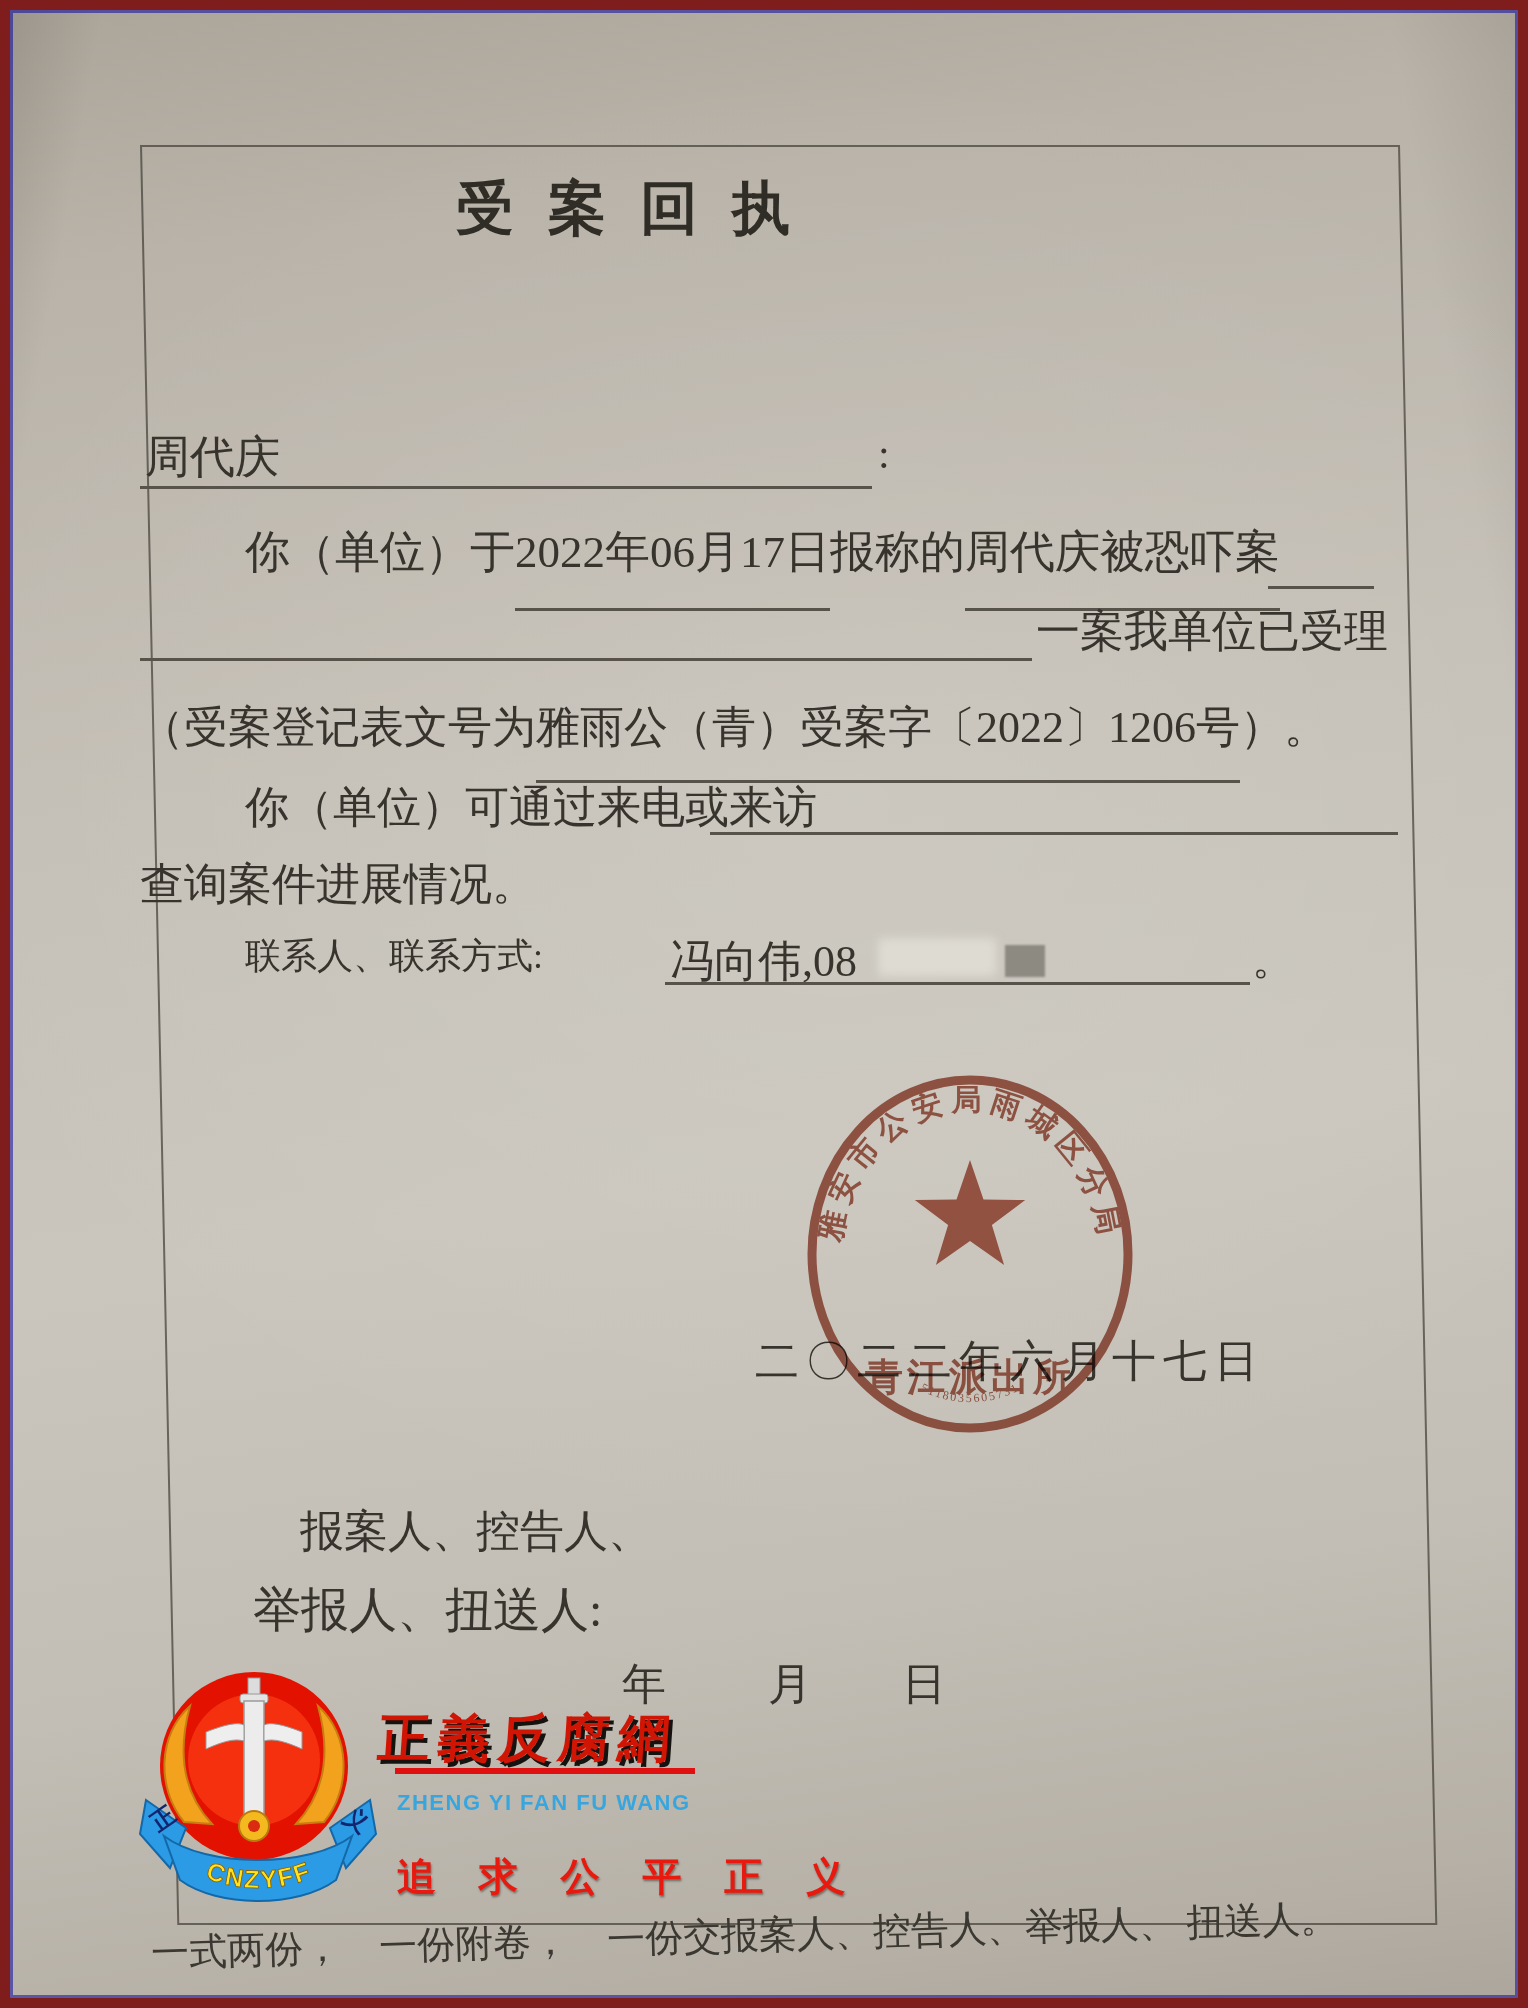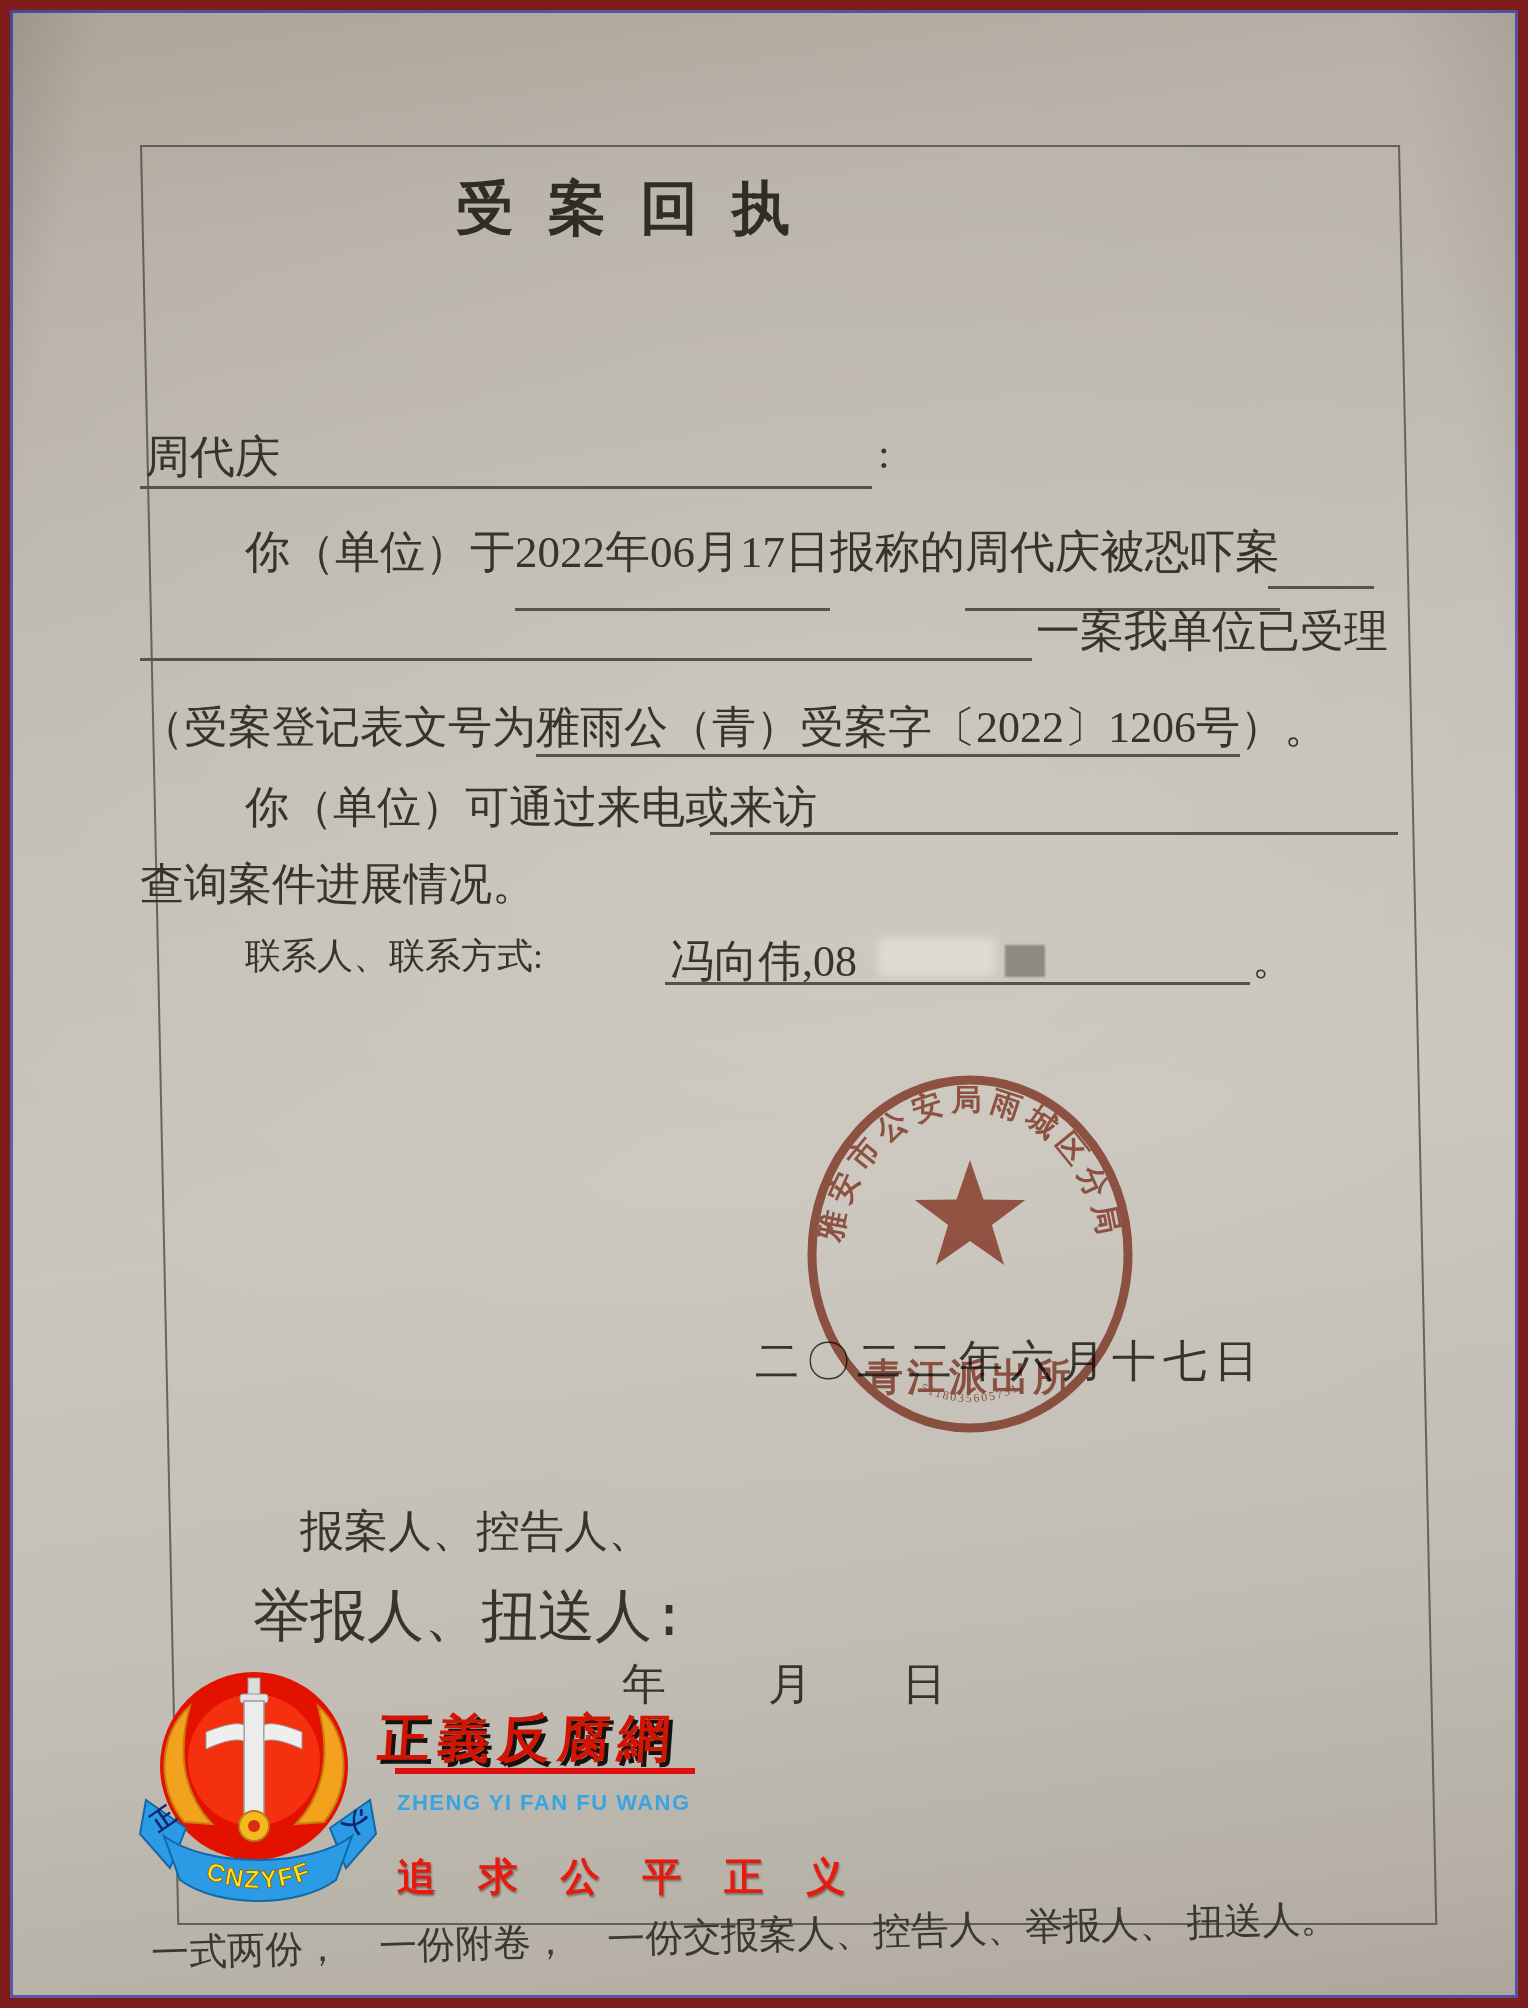--- a/index.html
+++ b/index.html
@@ -9,21 +9,21 @@
     box-shadow:inset 0 0 0 3px rgba(12,10,160,.55);
     background:
       radial-gradient(90% 55% at 55% 40%, rgba(255,255,255,.10), rgba(255,255,255,0) 70%),
       linear-gradient(100deg, rgba(70,62,55,.16) 0, rgba(70,62,55,0) 5%),
       linear-gradient(260deg, rgba(70,62,55,.13) 0, rgba(70,62,55,0) 7%),
       linear-gradient(172deg,#aba59a 0%,#b9b3a9 12%,#c5c0b7 38%,#cac6bd 58%,#c2beb5 78%,#b5afa5 94%,#aca69c 100%);
   }
   .t{position:absolute;white-space:nowrap;font-family:"Liberation Serif",serif;color:#37342e;}
   .u{position:absolute;height:3px;background:#57534a;}
   .us{border-bottom:3px solid #57534a;padding-bottom:31px;}
-  .us2{border-bottom:3px solid #57534a;padding-bottom:2px;}
+  .us2{border-bottom:3px solid #57534a;padding-bottom:28px;}
   .doc-border{
     position:absolute;left:130px;top:135px;width:1256px;height:1776px;
     border:2px solid rgba(72,68,60,.75);
     transform:skewX(1.2deg);transform-origin:0 0;
   }
   .title{font-size:58px;font-weight:700;letter-spacing:34px;color:#302d27;text-align:center;width:640px;left:310px;top:160px;}
   .body43{font-size:44px;}
   .seal-svg{position:absolute;left:788px;top:1058px;opacity:.88;mix-blend-mode:multiply;}
   .redact-blur{position:absolute;left:868px;top:928px;width:118px;height:38px;background:#dedbd2;filter:blur(5px);border-radius:4px;}
   .redact-block{position:absolute;left:995px;top:935px;width:40px;height:32px;background:#8d8a82;filter:blur(1px);}
@@ -87,21 +87,21 @@
       <text font-family="Liberation Serif, serif" font-size="30" font-weight="700" fill="#a5523f" letter-spacing="7">
         <textPath href="#sealArc" startOffset="50%" text-anchor="middle">雅安市公安局雨城区分局</textPath>
       </text>
       <text font-family="Liberation Serif, serif" font-size="12" fill="#a5523f" letter-spacing="2">
         <textPath href="#sealSerialArc" startOffset="50%" text-anchor="middle">5118035605731</textPath>
       </text>
       <text x="172" y="322" text-anchor="middle" font-family="Liberation Serif, serif" font-size="38" font-weight="700" fill="#a5523f" letter-spacing="4">青江派出所</text>
     </svg>
 
     <div class="t" style="left:243px;top:1492px;font-size:44px;margin-left:47px;">报案人、控告人、</div>
-    <div class="t" style="left:243px;top:1568px;font-size:57px;font-family:Liberation Mono, monospace;">举报人、扭送人:</div>
+    <div class="t" style="left:243px;top:1568px;font-size:48px;">举报人、扭送人:</div>
     <div class="t" style="left:612px;top:1645px;font-size:44px;">年</div>
     <div class="t" style="left:758px;top:1645px;font-size:44px;">月</div>
     <div class="t" style="left:892px;top:1645px;font-size:44px;">日</div>
 
     <svg class="logo-svg" width="240" height="250" viewBox="0 0 240 250">
       <circle cx="116" cy="96" r="94" fill="#e31200"></circle>
       <circle cx="116" cy="90" r="66" fill="#f5300f"></circle>
       <path d="M46,152 C18,118 20,64 52,36 C40,80 44,122 74,154 Z" fill="#f2a21c" stroke="#c77d10" stroke-width="2"></path>
       <path d="M186,152 C214,118 212,64 180,36 C192,80 188,122 158,154 Z" fill="#f2a21c" stroke="#c77d10" stroke-width="2"></path>
       <rect x="110" y="8" width="12" height="18" fill="#dcdcdc" stroke="#999"></rect>

